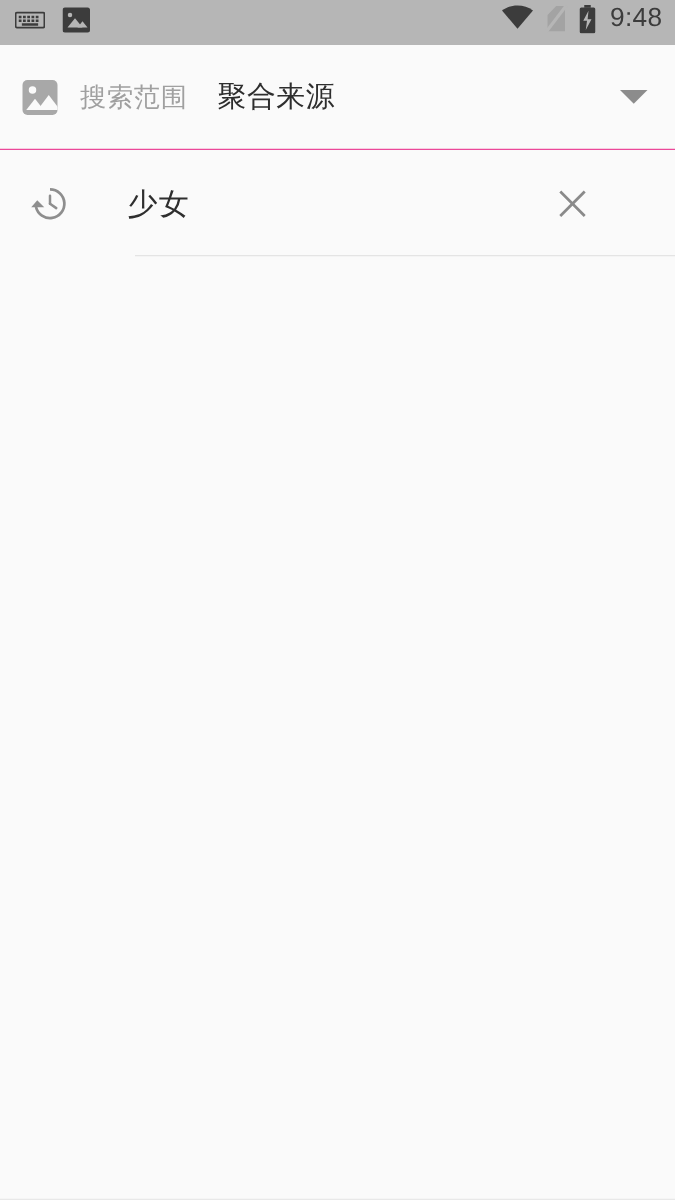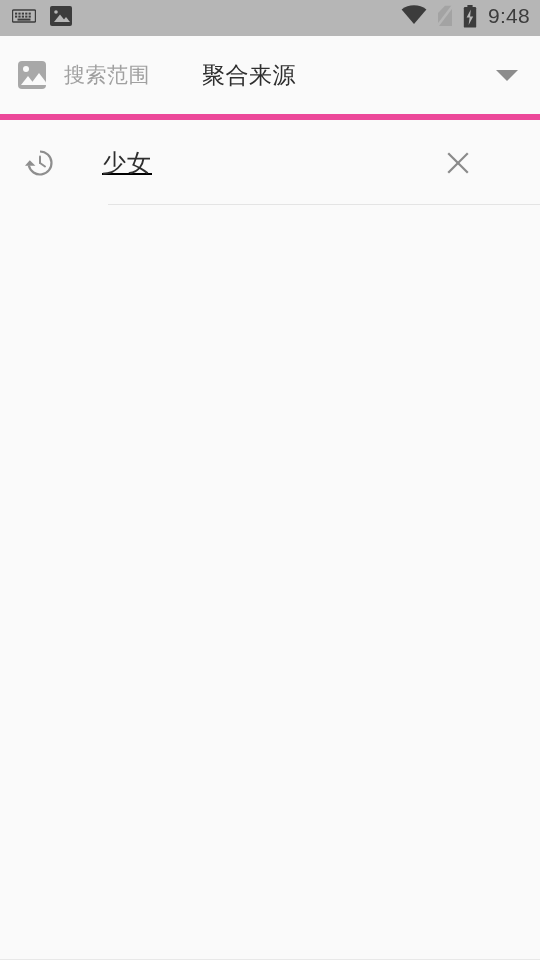--- a/index.html
+++ b/index.html
@@ -95,21 +95,21 @@
   }
 
   
   .scope-row {
     height: 84px;
     background: #fafafa;
     display: flex;
     align-items: center;
     padding: 0 18px 0 18px;
     box-sizing: border-box;
-    border-bottom: 6px solid #ec4899;
+    border-bottom: 1px solid #ec4899;
     flex: 0 0 auto;
     font-family: Liberation Serif, serif;
   }
   .scope-img-icon {
     width: 28px;
     height: 28px;
     border-radius: 4px;
     background: #a8a8a8;
     position: relative;
     flex: 0 0 auto;
@@ -147,21 +147,21 @@
   .scope-label {
     font-size: 21px;
     color: #a0a0a0;
     margin-left: 18px;
     letter-spacing: 0.5px;
     flex: 0 0 auto;
   }
   .scope-value {
     font-size: 23px;
     color: #2e2e2e;
-    margin-left: 52px;
+    margin-left: 24px;
     letter-spacing: 0.5px;
     flex: 1 1 auto;
   }
   .scope-caret {
     width: 0;
     height: 0;
     border-left: 11px solid transparent;
     border-right: 11px solid transparent;
     border-top: 11px solid #8c8c8c;
     margin-right: 4px;
@@ -175,21 +175,20 @@
     overflow: hidden;
   }
   .history-item {
     height: 85px;
     display: flex;
     align-items: center;
     padding-left: 22px;
     padding-right: 62px;
     box-sizing: border-box;
     position: relative;
-    text-decoration: underline;
   }
   .hist-icon {
     width: 36px;
     height: 36px;
     flex: 0 0 auto;
     display: flex;
     align-items: center;
     justify-content: center;
   }
   .hist-text {

